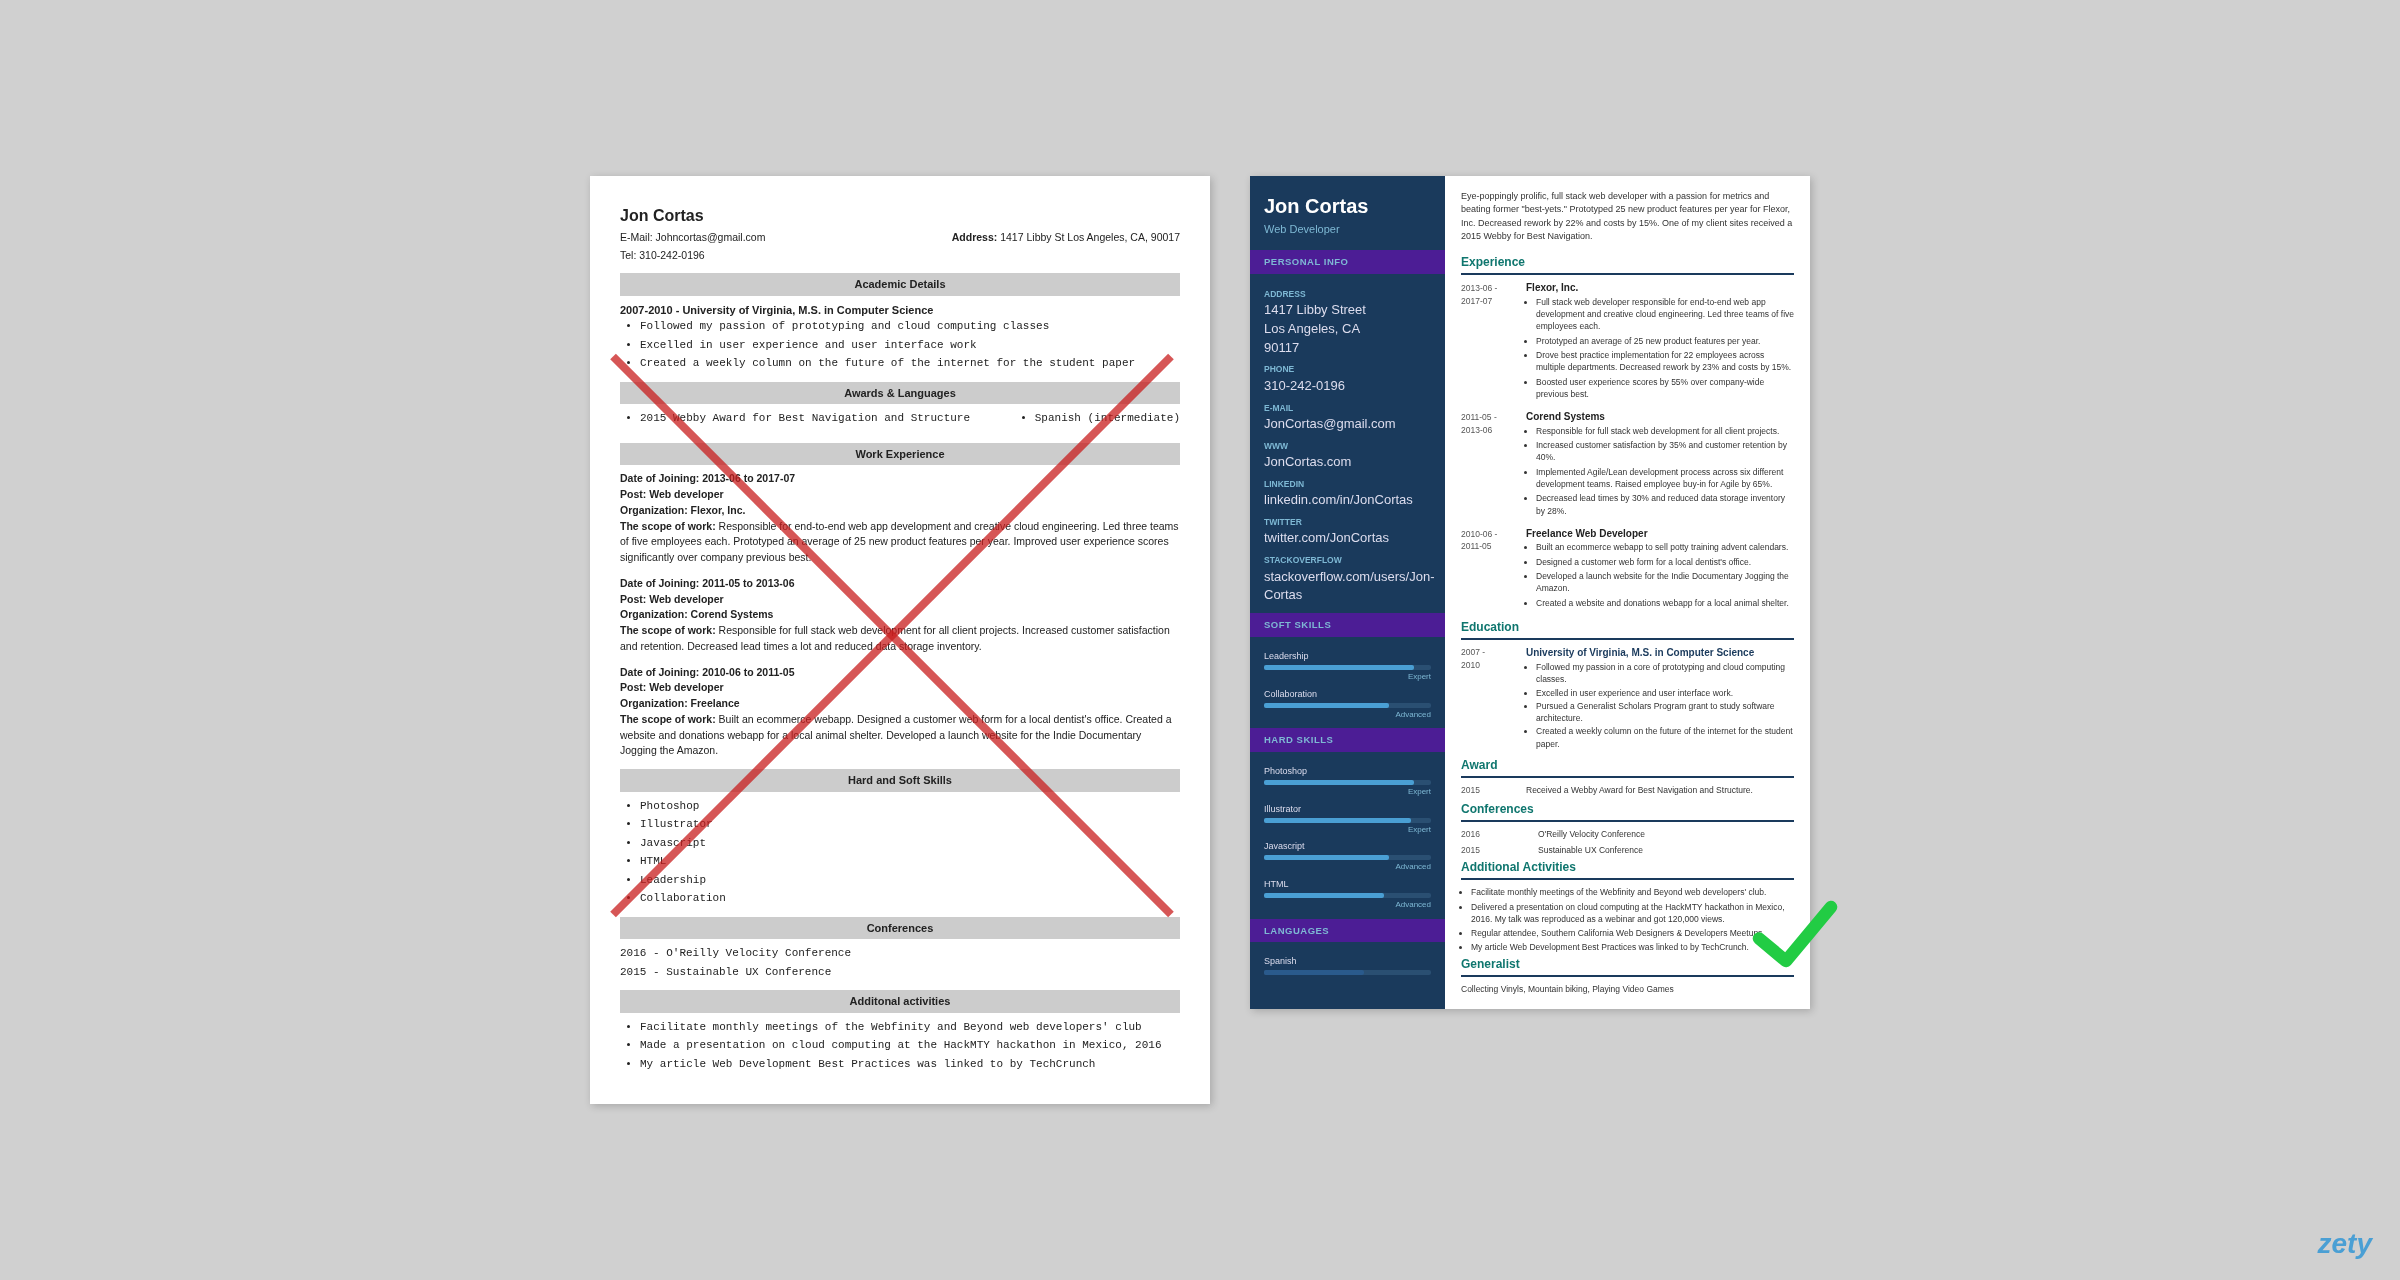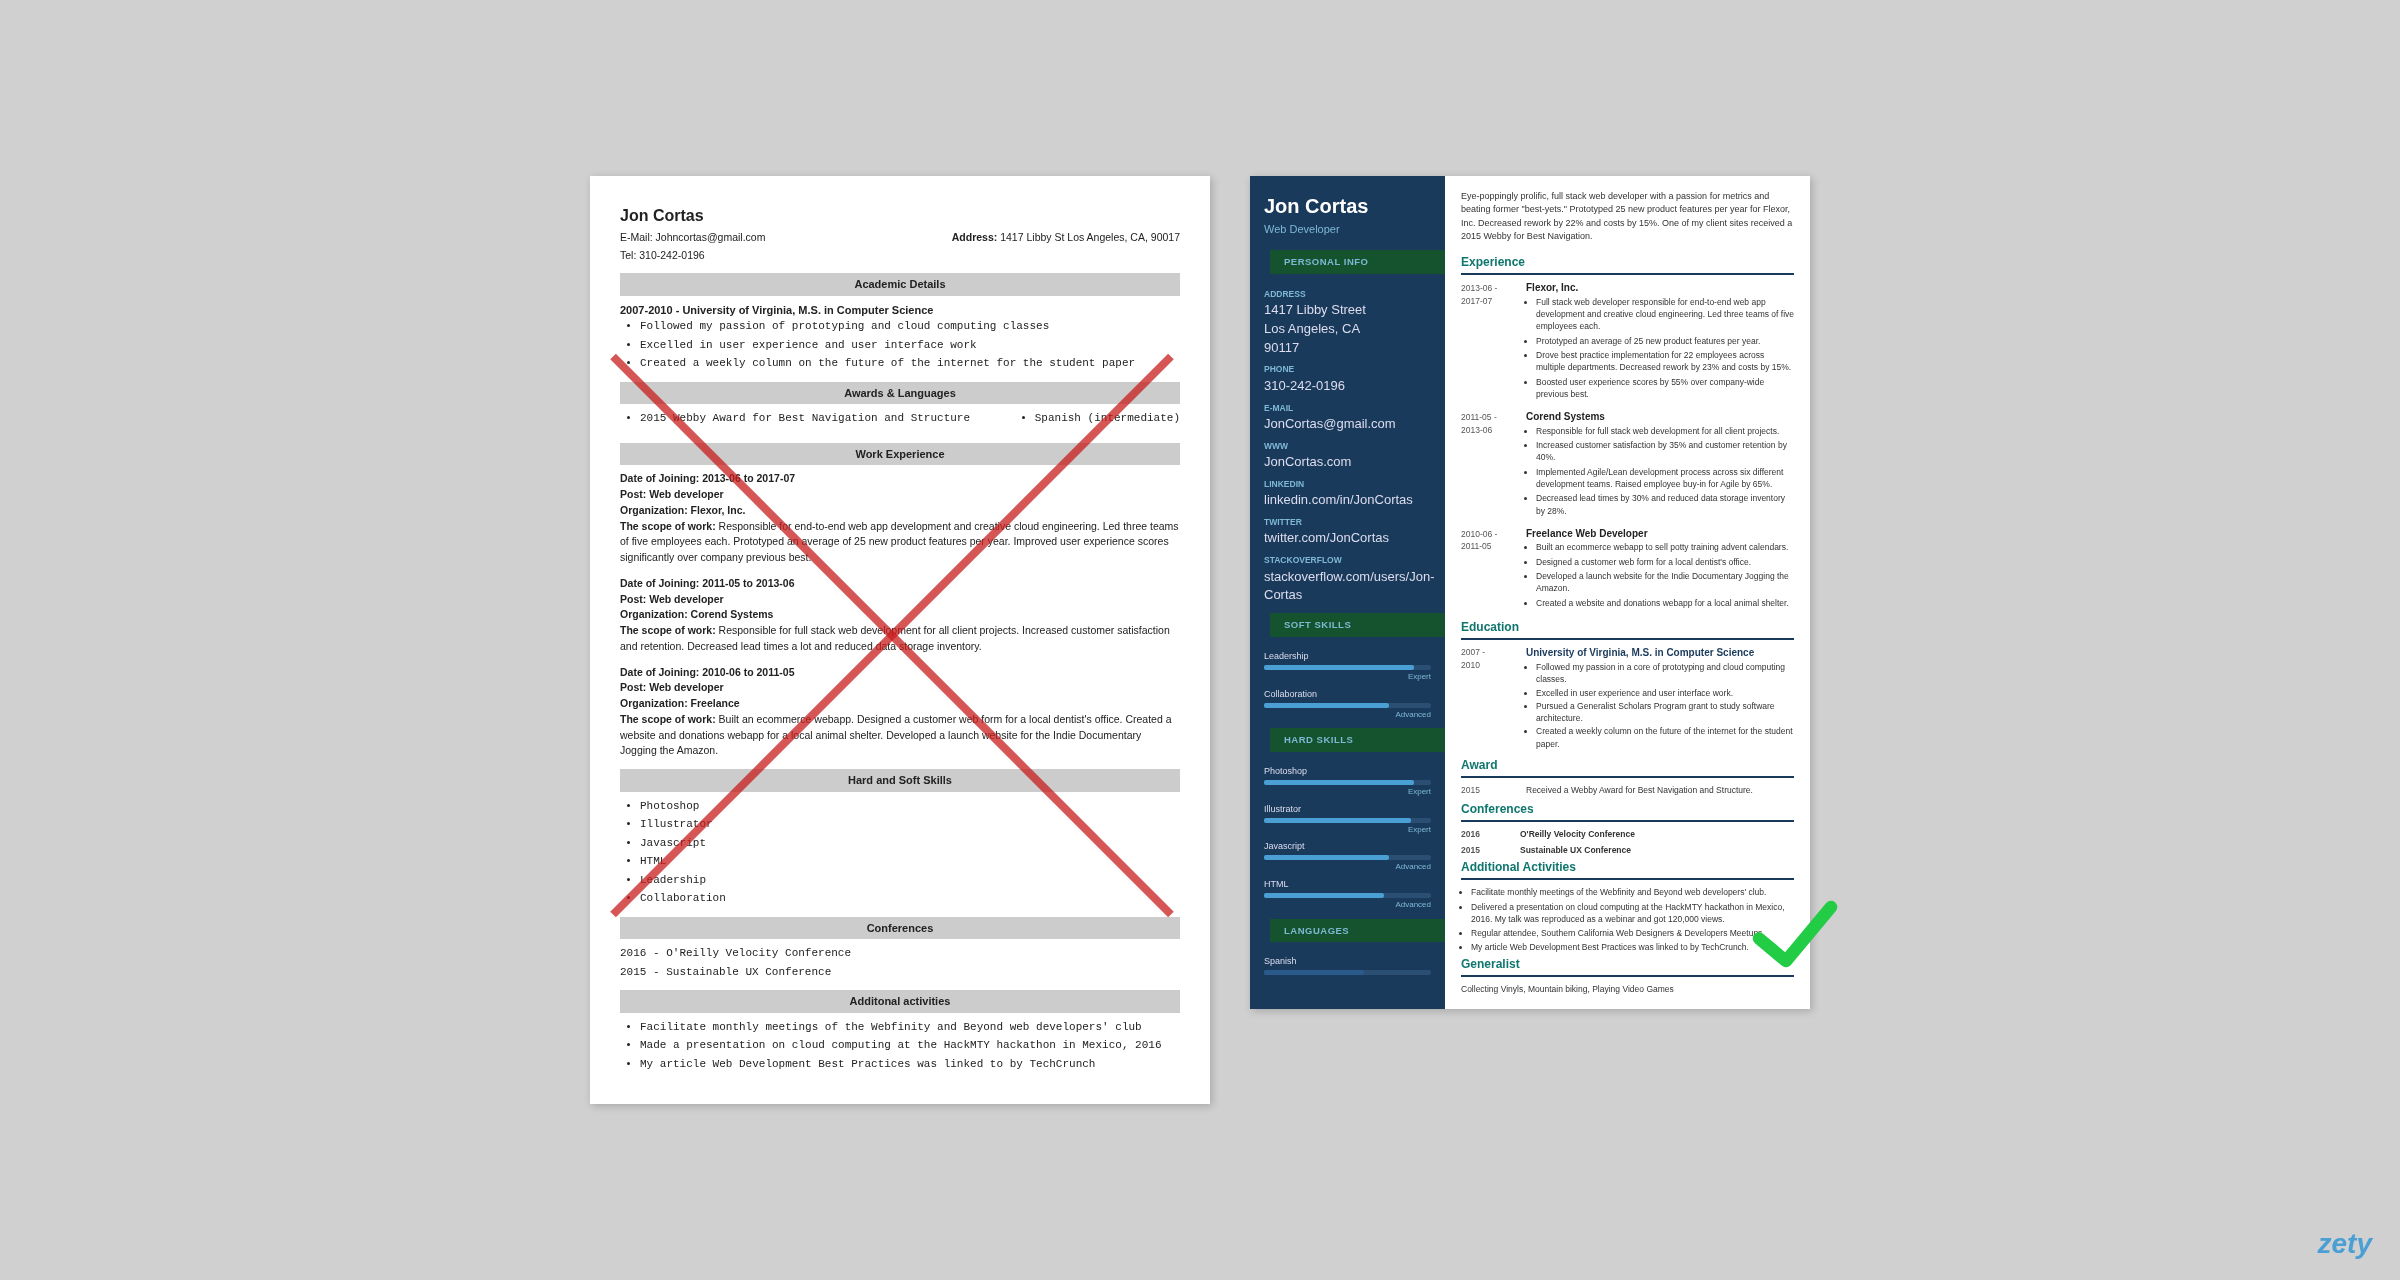--- a/index.html
+++ b/index.html
@@ -142,28 +142,27 @@
       color: #fff;
       line-height: 1.2;
     }
     .sidebar-title {
       font-size: 11px;
       color: #7eb8d4;
       margin-top: 4px;
     }
 
     .sidebar-section-title {
-      background: #14532d;
+      background: #4c1d95;
       color: #7eb8d4;
       font-size: 9.5px;
       font-weight: bold;
       text-transform: uppercase;
       padding: 5px 14px;
       letter-spacing: 0.5px;
-      margin-left: 20px;
     }
 
     .personal-info-block {
       padding: 8px 14px;
     }
     .info-label {
       color: #7eb8d4;
       font-size: 8.5px;
       text-transform: uppercase;
       font-weight: bold;
@@ -291,23 +290,22 @@
       color: #555;
     }
     .award-text {
       flex: 1;
       font-size: 8.5px;
       color: #333;
     }
 
     .conf-entry {
       display: flex;
-      gap: 4px;
+      gap: 22px;
       margin-bottom: 3px;
-      font-weight: bold;
     }
     .conf-year {
       width: 55px;
       font-size: 8.5px;
       color: #555;
     }
     .conf-name {
       flex: 1;
       font-size: 8.5px;
       color: #333;

